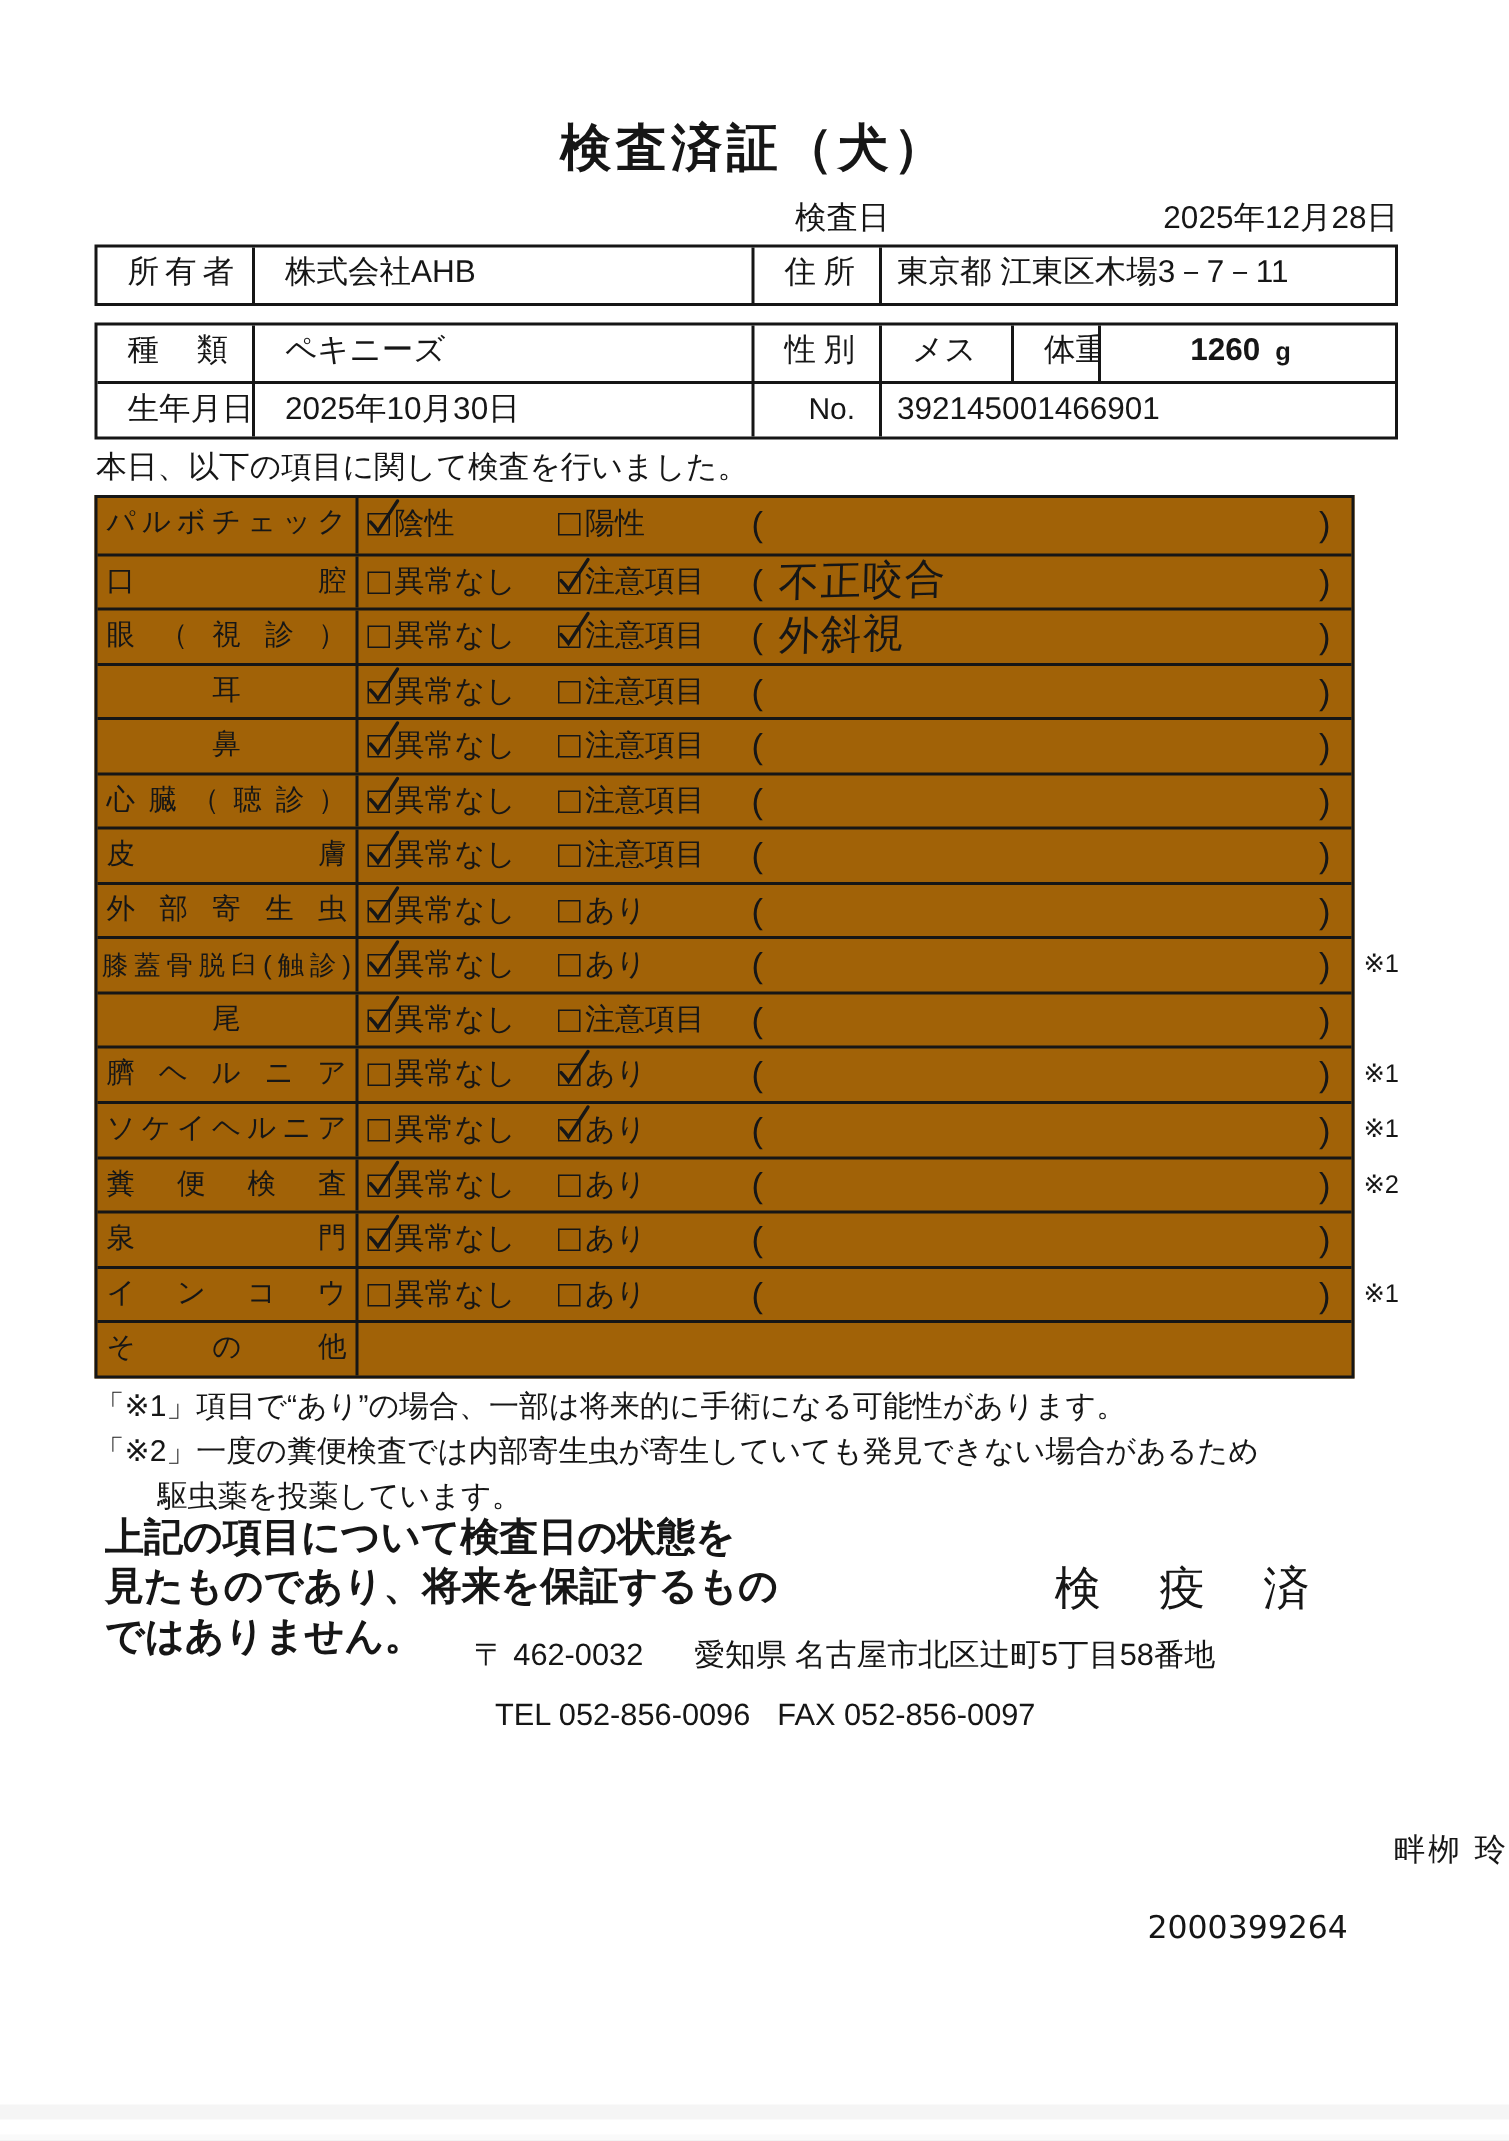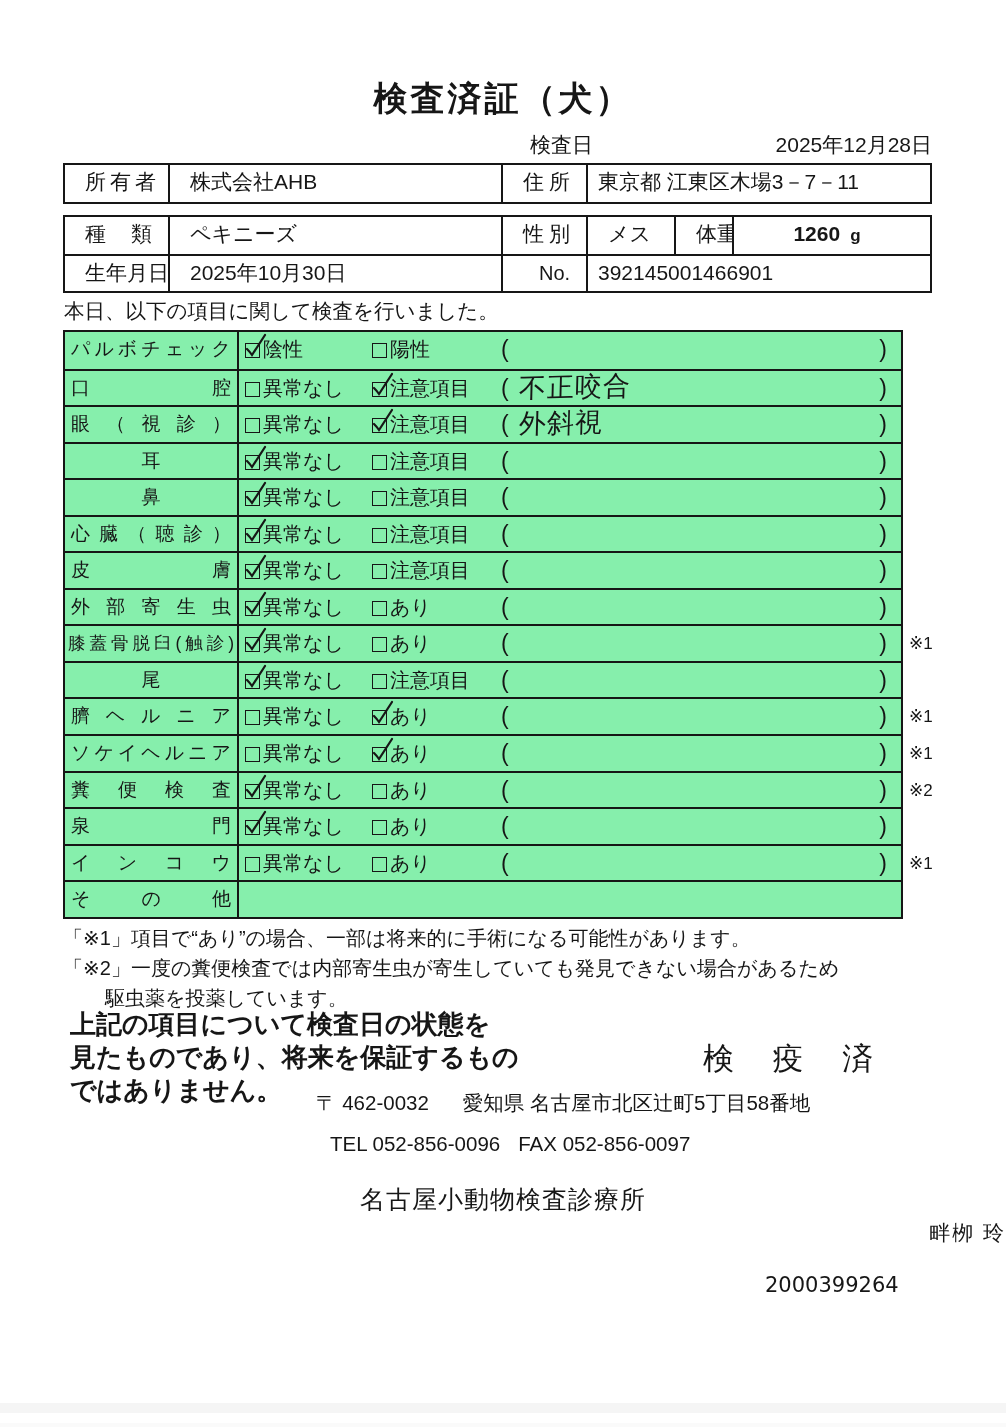--- a/index.html
+++ b/index.html
@@ -44,21 +44,21 @@
   .w-wlab{width:58px;}
   .w-rest{flex:1;}
   .weight-val{flex:1;text-align:center;padding-right:10px;font-weight:bold;}
   .weight-val .unit{font-size:17px;margin-left:10px;}
 
   .intro-line{position:absolute;top:297px;left:64px;font-size:20.5px;font-weight:500;}
 
   
   #checklist{
     position:absolute;left:63px;top:330px;width:840px;
-    border:2px solid #161616;box-sizing:border-box;background:#86efac;
+    border:2px solid #161616;box-sizing:border-box;background:#a16207;
   }
   .cl-row{display:flex;height:36.55px;box-sizing:border-box;position:relative;}
   .cl-row + .cl-row{border-top:2px solid #161616;}
   .cl-label{
     width:174px;box-sizing:border-box;border-right:2px solid #161616;
     font-size:19px;line-height:34px;padding:0 6px;
     text-align:justify;text-align-last:justify;
     overflow:hidden;white-space:nowrap;font-weight:500;
   }
   .cl-label.center{text-align:center;text-align-last:center;}
@@ -383,19 +383,18 @@
   <div class="stamp">検 疫 済</div>
 
   <div class="postal-line">
     <span>〒 462-0032</span><span class="gap"></span><span>愛知県 名古屋市北区辻町5丁目58番地</span>
   </div>
 
   <div class="tel-line">
     <span>TEL 052-856-0096</span><span class="gap"></span><span>FAX 052-856-0097</span>
   </div>
 
-  <div class="clinic-name">名古屋小動物検査診療所</div>
   <div class="vet-name">畔栁 玲</div>
   <div class="serial">2000399264</div>
 
   <div id="scan-band"></div>
   <div id="scan-band2"></div>
 </div>
 
 </body></html>

